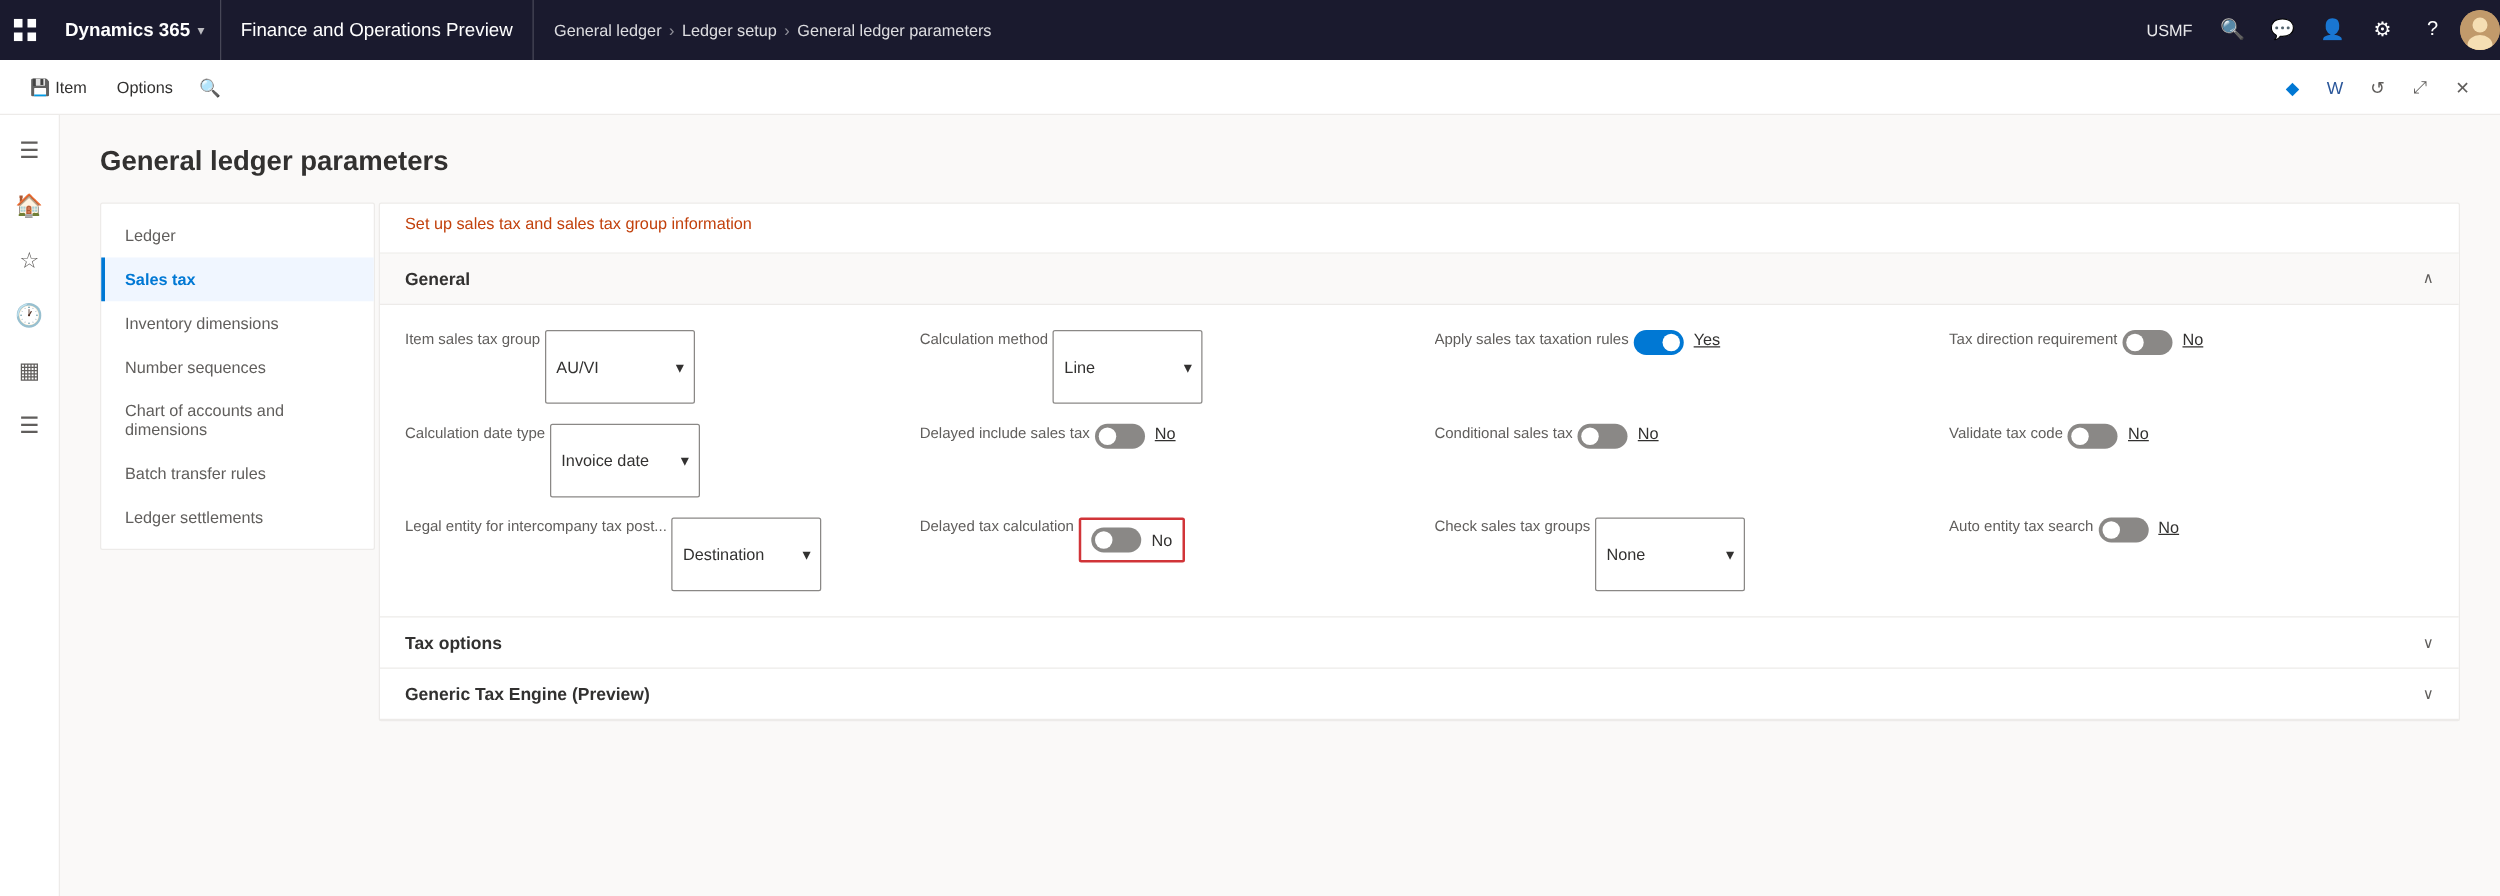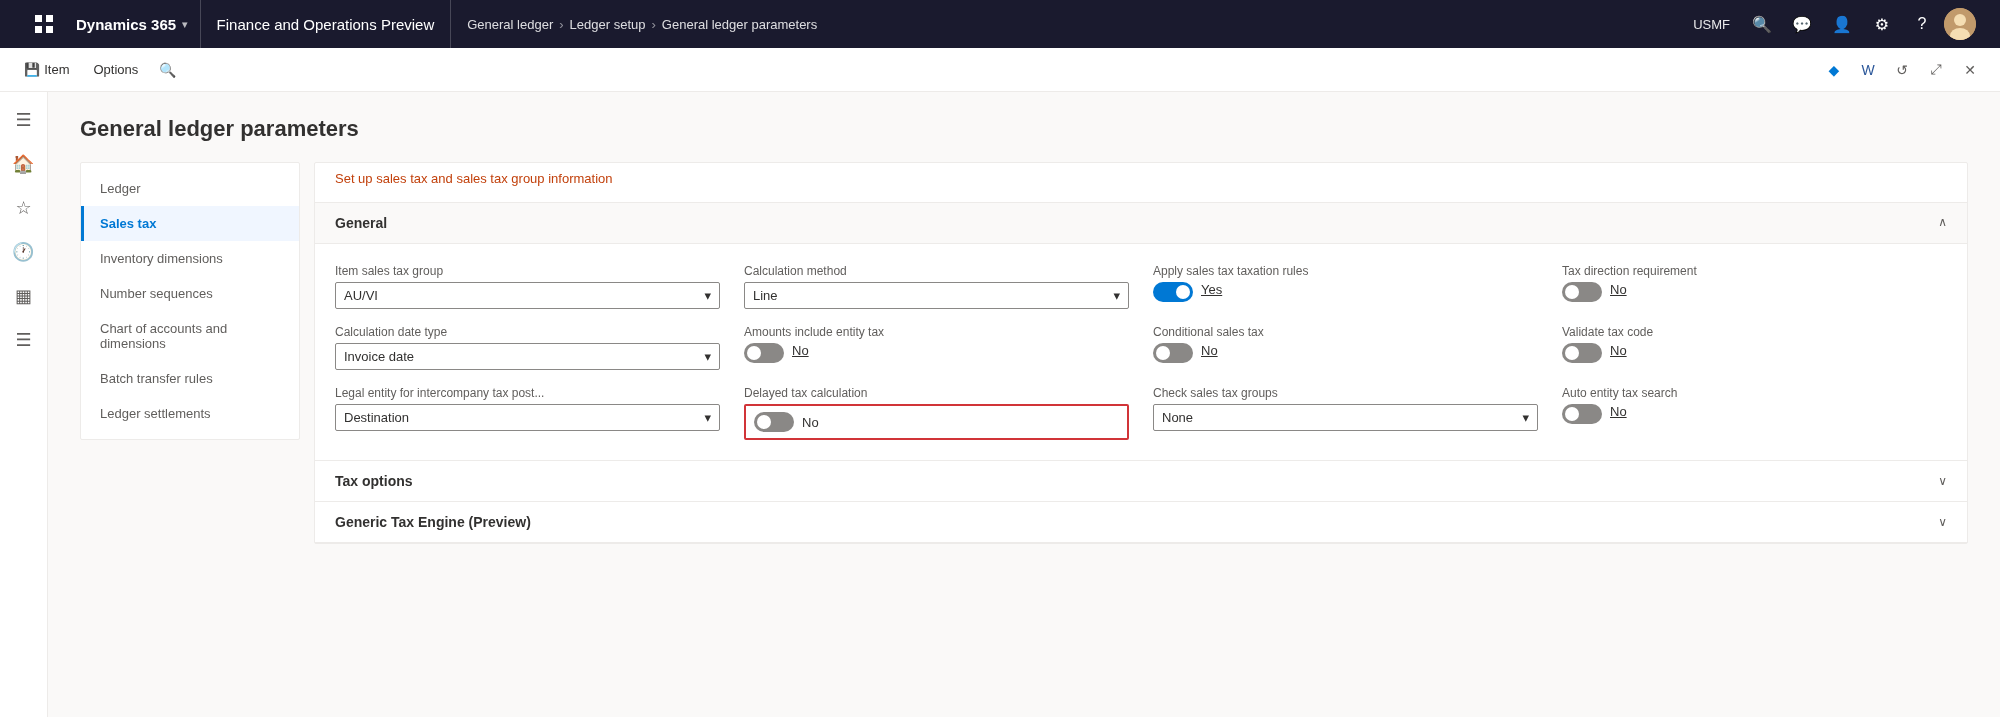--- a/index.html
+++ b/index.html
@@ -5,21 +5,21 @@
     * { box-sizing: border-box; margin: 0; padding: 0; }
     body { font-family: 'Segoe UI', sans-serif; font-size: 14px; background: #f3f2f1; color: #323130; }
 
     
     .top-nav {
       display: flex;
       align-items: center;
       background: #1a1a2e;
       color: white;
       height: 48px;
-      padding: 0 24px;
+      padding: 0 0;
       gap: 0;
     }
     .top-nav .apps-icon {
       width: 40px; height: 40px;
       display: flex; align-items: center; justify-content: center;
       cursor: pointer;
       flex-shrink: 0;
     }
     .top-nav .brand {
       display: flex; align-items: center; gap: 6px;
@@ -133,21 +133,21 @@
 
     .page-title {
       font-size: 22px;
       font-weight: 600;
       color: #323130;
       margin-bottom: 20px;
     }
 
     .content-body {
       display: flex;
-      gap: 15px;
+      gap: 4px;
     }
 
     
     .left-nav {
       width: 220px;
       flex-shrink: 0;
       background: #ffffff;
       border: 1px solid #edebe9;
       border-radius: 2px;
       padding: 8px 0;
@@ -209,39 +209,39 @@
 
     .fields-grid {
       display: grid;
       grid-template-columns: repeat(4, 1fr);
       gap: 16px 24px;
       align-items: start;
     }
 
     .field-group {
       display: flex;
-      flex-direction: column;
+      flex-direction: row;
       gap: 4px;
     }
     .field-label {
       font-size: 12px;
       color: #605e5c;
       white-space: nowrap;
       overflow: hidden;
       text-overflow: ellipsis;
     }
 
     
     .dropdown-field {
       display: flex;
       align-items: center;
       border: 1px solid #8a8886;
       border-radius: 2px;
       background: white;
-      padding: 5px 8px;
+      padding: 21px 8px;
       cursor: pointer;
       font-size: 13px;
       justify-content: space-between;
       min-width: 120px;
     }
 
     
     .toggle-row {
       display: flex;
       align-items: flex-start;
@@ -446,21 +446,21 @@
 
               <div class="field-group">
                 <div class="field-label">Calculation date type</div>
                 <div class="dropdown-field">
                   <span>Invoice date</span>
                   <span>▾</span>
                 </div>
               </div>
 
               <div class="field-group">
-                <div class="field-label">Amounts include entity tax</div>
+                <div class="field-label">Delayed include sales tax</div>
                 <div class="toggle-row">
                   <div class="toggle"></div>
                   <span class="toggle-label">No</span>
                 </div>
               </div>
 
               <div class="field-group">
                 <div class="field-label">Conditional sales tax</div>
                 <div class="toggle-row">
                   <div class="toggle"></div>

